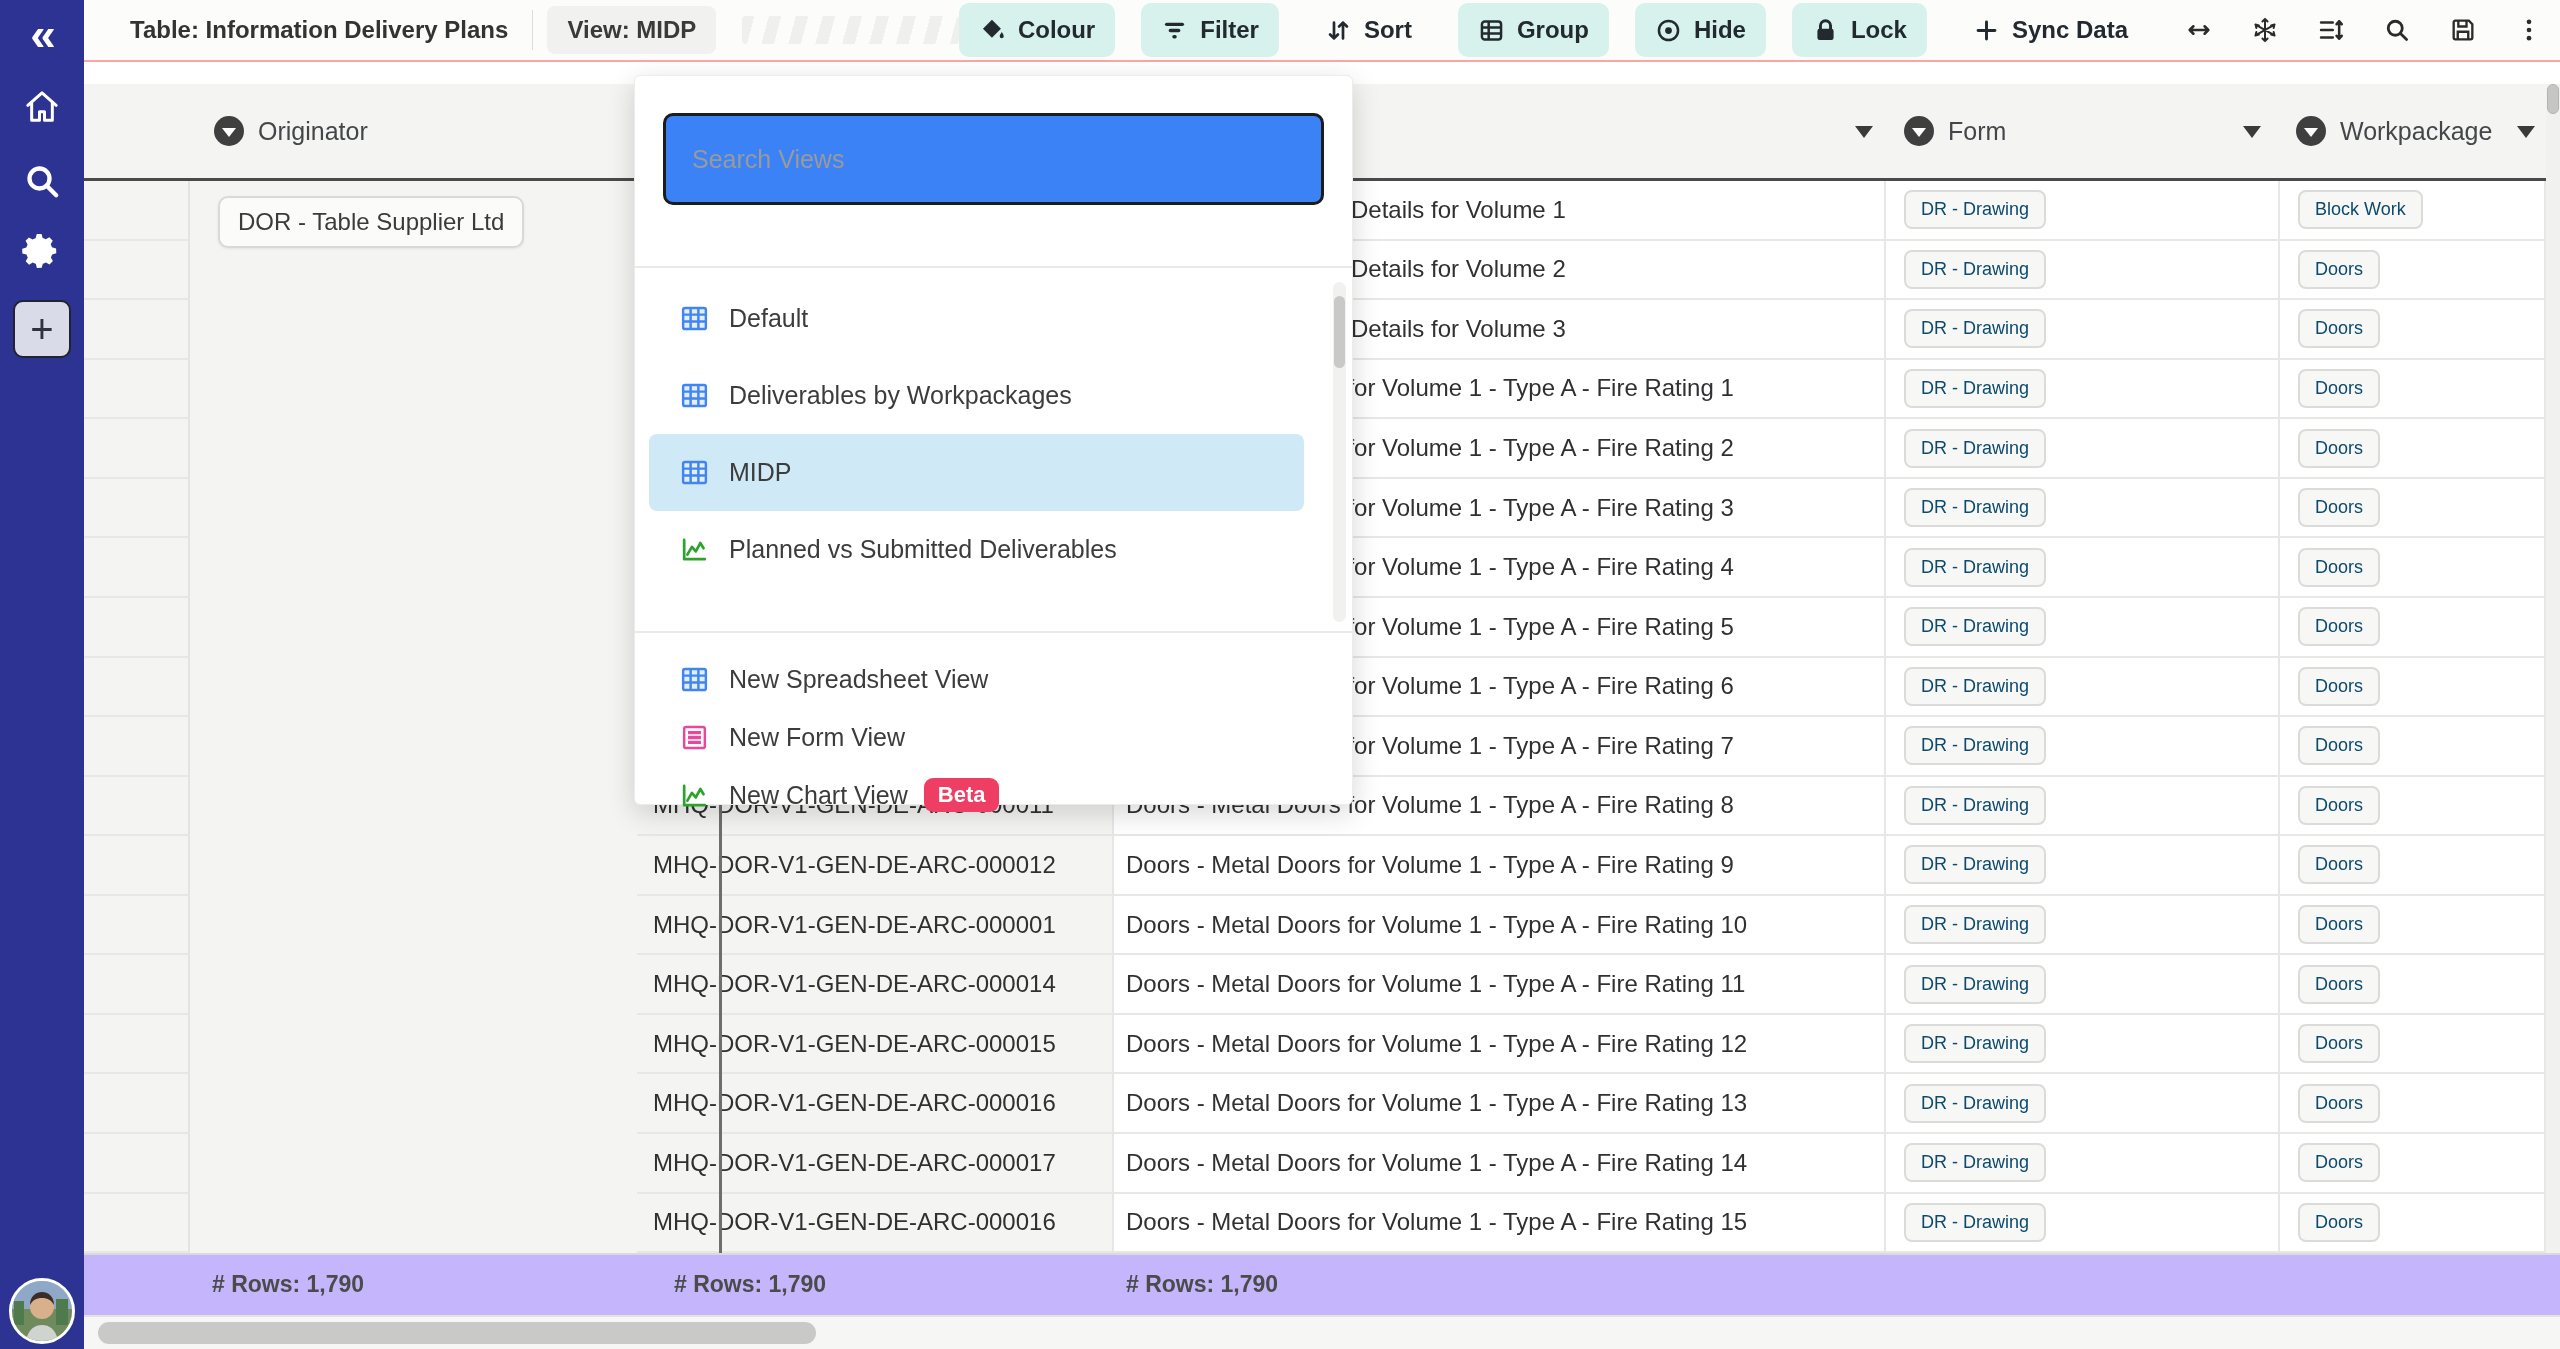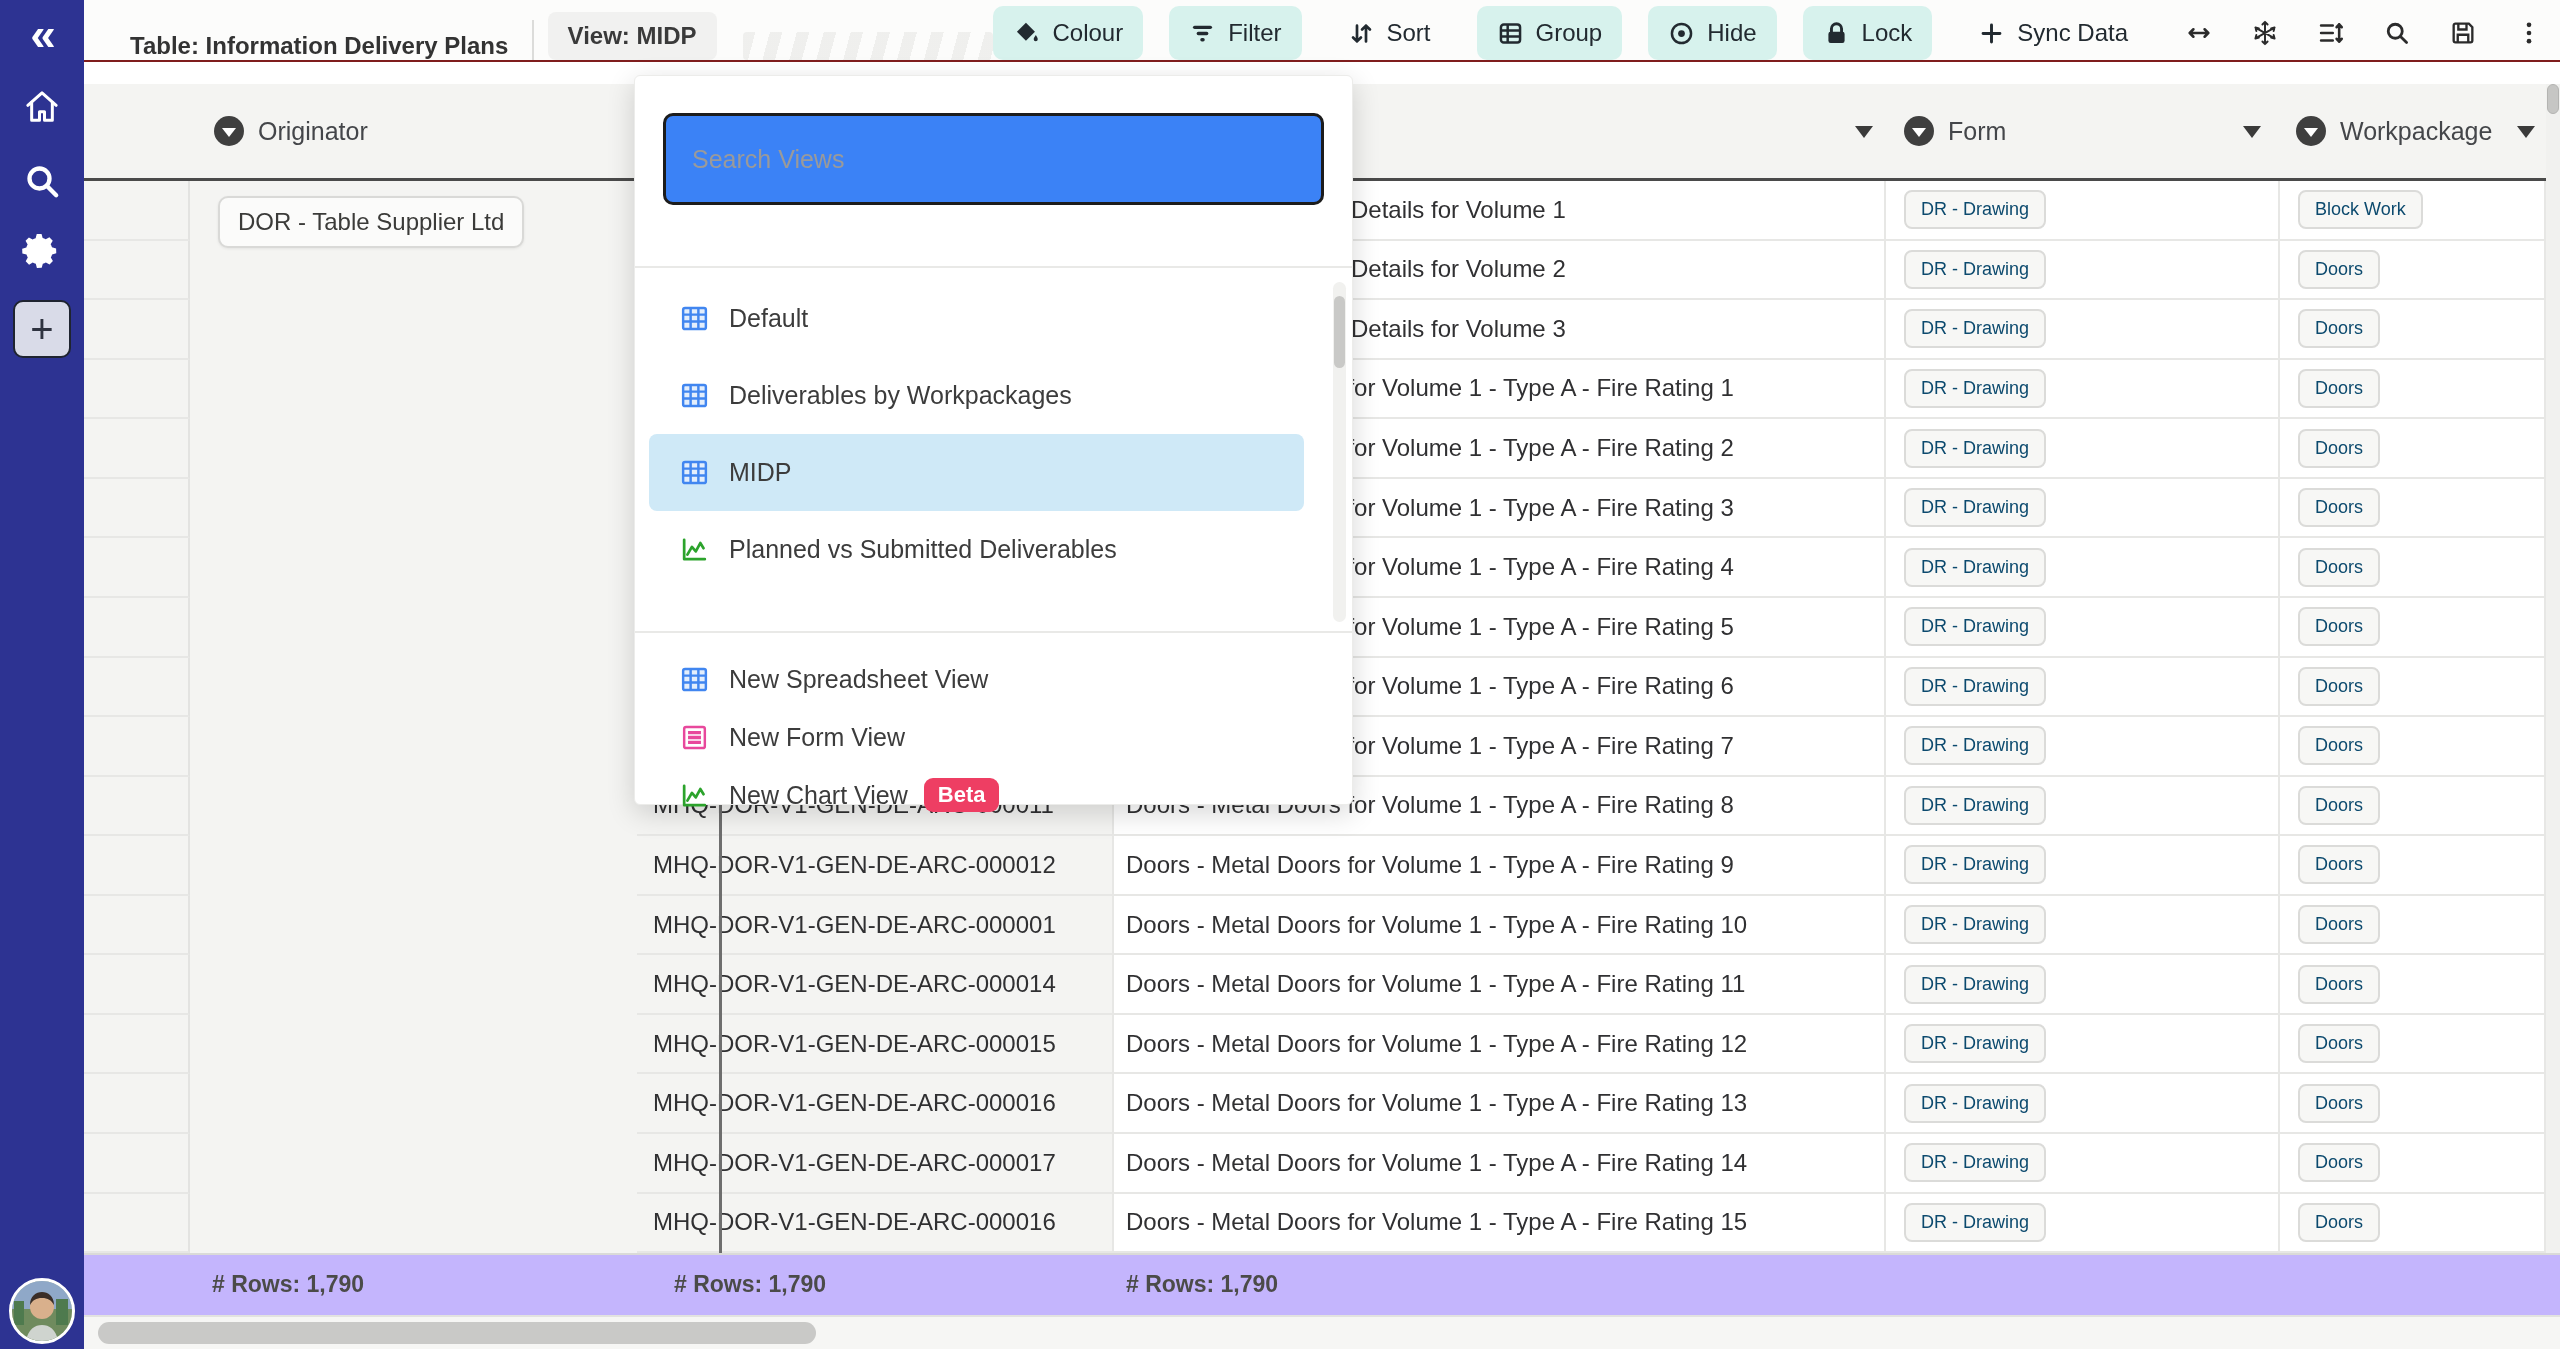--- a/index.html
+++ b/index.html
@@ -10,30 +10,30 @@
   .sidebar{position:absolute;left:0;top:0;width:84px;height:1349px;background:#2d3392;z-index:40;}
   .side-btn{position:absolute;left:0;width:84px;display:flex;align-items:center;justify-content:center;color:#ffffff;}
   .collapse{top:8px;height:52px;font-size:46px;font-weight:bold;letter-spacing:-2px;}
   .side-ico{width:40px;height:40px;}
   .plus-btn{position:absolute;left:13px;top:300px;width:58px;height:58px;background:#d9dbe8;border:2px solid #1f2430;
     border-radius:10px;display:flex;align-items:center;justify-content:center;font-size:40px;color:#2f3340;box-sizing:border-box;}
   .avatar{position:absolute;left:9px;top:1278px;width:66px;height:66px;border-radius:50%;border:3px solid #ffffff;
     overflow:hidden;box-sizing:border-box;background:#b8c4a8;}
 
   
-  .toolbar{position:absolute;left:84px;top:0;width:2476px;height:62px;background:#fcfcfb;border-bottom:2px solid #7f1d1d;
-    box-sizing:border-box;display:flex;align-items:flex-end;z-index:20;}
+  .toolbar{position:absolute;left:84px;top:0;width:2476px;height:62px;background:#fcfcfb;border-bottom:2px solid #fca5a5;
+    box-sizing:border-box;display:flex;align-items:center;z-index:20;}
   .tb-title{margin-left:46px;font-size:24px;font-weight:700;color:#333333;white-space:nowrap;}
   .tb-divider{width:2px;height:40px;background:#dcdcda;margin:0 14px 0 24px;}
   .view-btn{background:#f1f1f0;border-radius:8px;padding:10px 20px;font-size:24px;font-weight:700;color:#3a3a3a;white-space:nowrap;}
   .shimmer{margin-left:26px;width:400px;height:28px;border-radius:4px;opacity:.85;
     background:repeating-linear-gradient(105deg,#ededeb 0 12px,#fcfcfb 12px 26px);}
   .tb-right{margin-left:auto;display:flex;align-items:center;gap:26px;padding-right:16px;}
   .tb-btn{display:flex;align-items:center;gap:12px;height:54px;padding:0 20px;border-radius:10px;
-    font-size:24px;font-weight:400;color:#222a30;white-space:nowrap;}
+    font-size:24px;font-weight:700;color:#222a30;white-space:nowrap;}
   .tb-btn.hl{background:#d7f2ed;}
   .tb-btn .ic{width:27px;height:27px;display:inline-flex;}
   .tb-ico{width:30px;height:30px;display:flex;align-items:center;justify-content:center;color:#2b2b2b;margin-left:10px;}
   .tb-ico svg{width:28px;height:28px;}
 
   
   .grid-area{position:absolute;left:84px;top:66px;right:0;bottom:0;background:#ffffff;}
   .thead{position:absolute;left:84px;top:84px;width:2476px;height:97px;background:#f4f4f2;
     border-bottom:3px solid #4a4a4a;box-sizing:border-box;z-index:5;}
   .hcell{position:absolute;top:0;height:94px;display:flex;align-items:center;box-sizing:border-box;}

